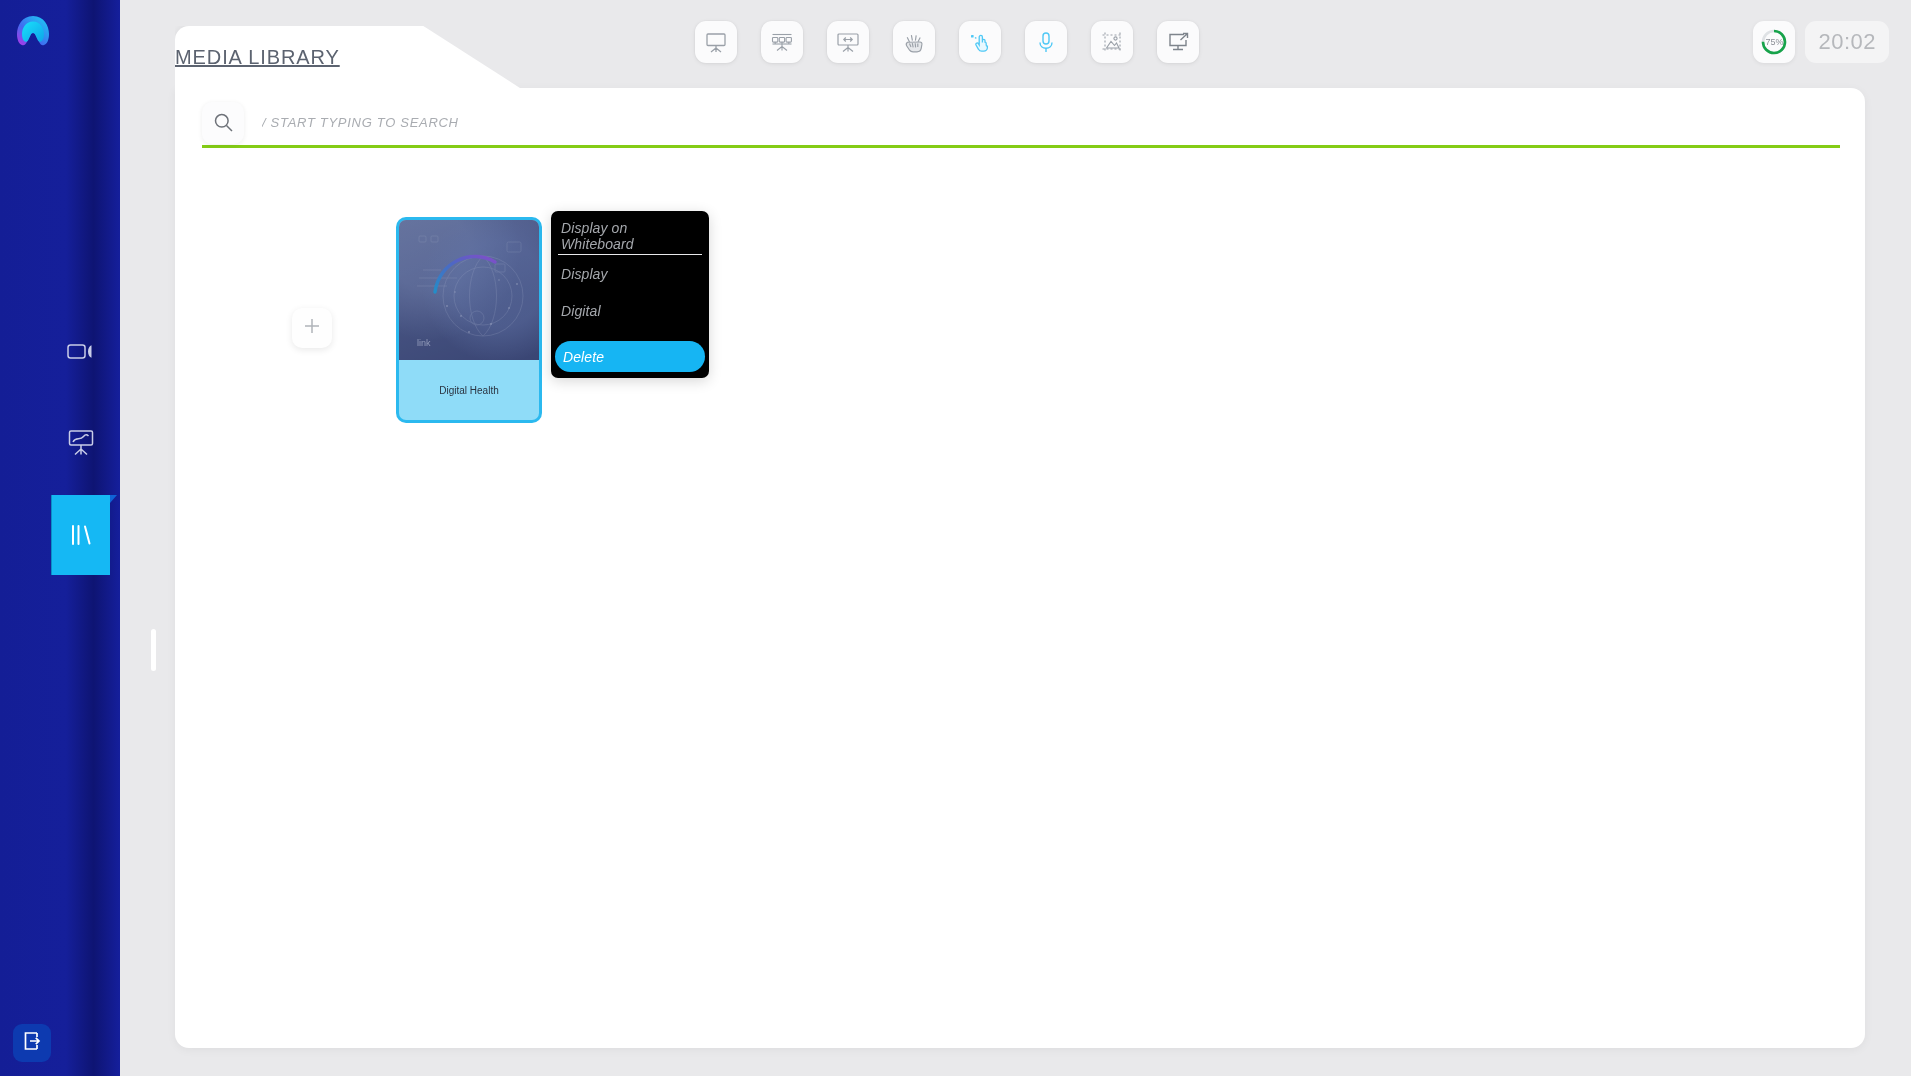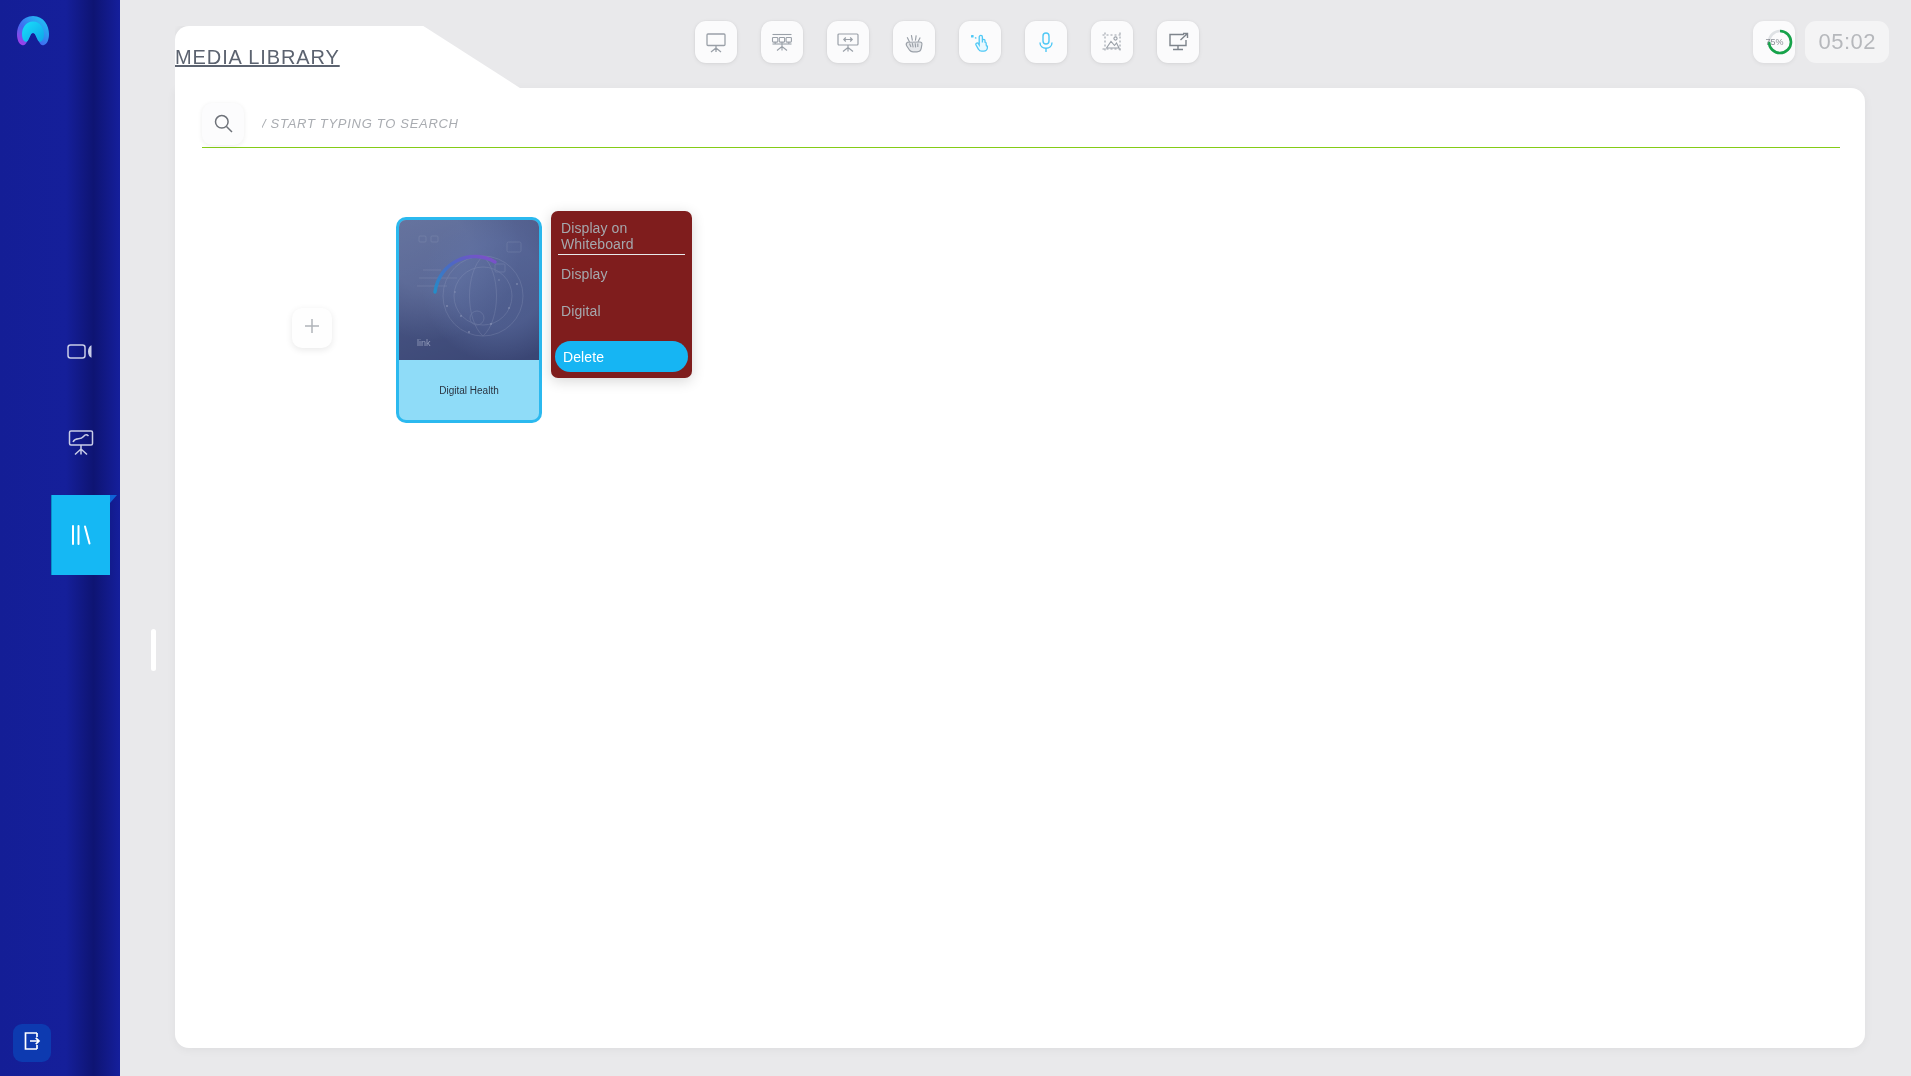--- a/index.html
+++ b/index.html
@@ -90,21 +90,21 @@
   .tool-btn svg { display: block; }
 
   #status-cluster {
     position: absolute; right: 22px; top: 21px;
     display: flex; gap: 10px; align-items: center;
   }
   #battery-btn {
     width: 42px; height: 42px; border-radius: 11px;
     background: #fbfbfc;
     box-shadow: 0 1px 4px rgba(0,0,0,0.07);
-    display: flex; align-items: center; justify-content: flex-end;
+    display: flex; align-items: center; justify-content: center;
     position: relative;
   }
   #battery-pct {
     position: absolute; left: 0; top: 0; width: 42px; height: 42px;
     display: flex; align-items: center; justify-content: center;
     font-size: 9px; color: #8b8f96;
   }
   #clock-btn {
     height: 42px; min-width: 70px; padding: 0 13px; border-radius: 11px;
     background: #f4f4f5;
@@ -117,21 +117,21 @@
     position: absolute; left: 175px; top: 88px;
     width: 1690px; height: 960px;
     background: #ffffff;
     border-radius: 0 14px 14px 14px;
     box-shadow: 0 2px 10px rgba(0,0,0,0.05);
     z-index: 10;
   }
   #search-row {
     position: absolute; left: 27px; top: 12px;
     width: 1638px; height: 48px;
-    border-bottom: 1px solid #84cc16;
+    border-bottom: 3px solid #84cc16;
     display: flex; align-items: center;
   }
   #search-icon-box {
     width: 42px; height: 42px; border-radius: 10px;
     background: #fcfcfd;
     box-shadow: 0 1px 5px rgba(0,0,0,0.07);
     display: flex; align-items: center; justify-content: center;
     flex: 0 0 auto;
   }
   #search-input {
@@ -179,27 +179,28 @@
     width: 140px; height: 60px;
     display: flex; align-items: center; justify-content: center;
     font-size: 10px; color: #2a3340; text-align: center;
     padding: 0 5px;
     white-space: nowrap; overflow: hidden;
   }
 
   
   #context-menu {
     position: absolute; left: 551px; top: 211px;
-    width: 141px;
-    background: #7f1d1d;
+    width: 158px;
+    background: #000000;
     border-radius: 7px;
     box-shadow: 0 3px 14px rgba(0,0,0,0.16);
     padding: 6px 0 0 0;
     z-index: 40;
     overflow: hidden;
+    font-style: italic;
   }
   .ctx-item {
     height: 37px;
     display: flex; align-items: center;
     padding: 0 10px;
     font-size: 14px; color: #a5a8ad;
     letter-spacing: 0.1px;
   }
   .ctx-sep {
     height: 1px; background: #e8e8ea; margin: 0 7px;
@@ -373,21 +374,21 @@
     </div>
 
     <div id="status-cluster">
       <div id="battery-btn">
         <svg width="30" height="30" viewBox="0 0 30 30">
           <circle cx="15" cy="15" r="11" fill="none" stroke="#dfe2e5" stroke-width="2.6"></circle>
           <circle cx="15" cy="15" r="11" fill="none" stroke="#16a34a" stroke-width="2.6" stroke-dasharray="51.8 69.1" stroke-dashoffset="0" transform="rotate(-90 15 15)" stroke-linecap="butt"></circle>
         </svg>
         <span id="battery-pct">75%</span>
       </div>
-      <div id="clock-btn">05:02</div>
+      <div id="clock-btn">20:02</div>
     </div>
   </header>
 
   <main id="main-panel">
 
     <div id="search-row">
       <div id="search-icon-box">
         <svg width="21" height="21" viewBox="0 0 21 21" fill="none" stroke="#6e7279" stroke-width="1.5">
           <circle cx="8.8" cy="8.8" r="6.3"></circle>
           <path d="M13.5 13.5 L19 19"></path>

